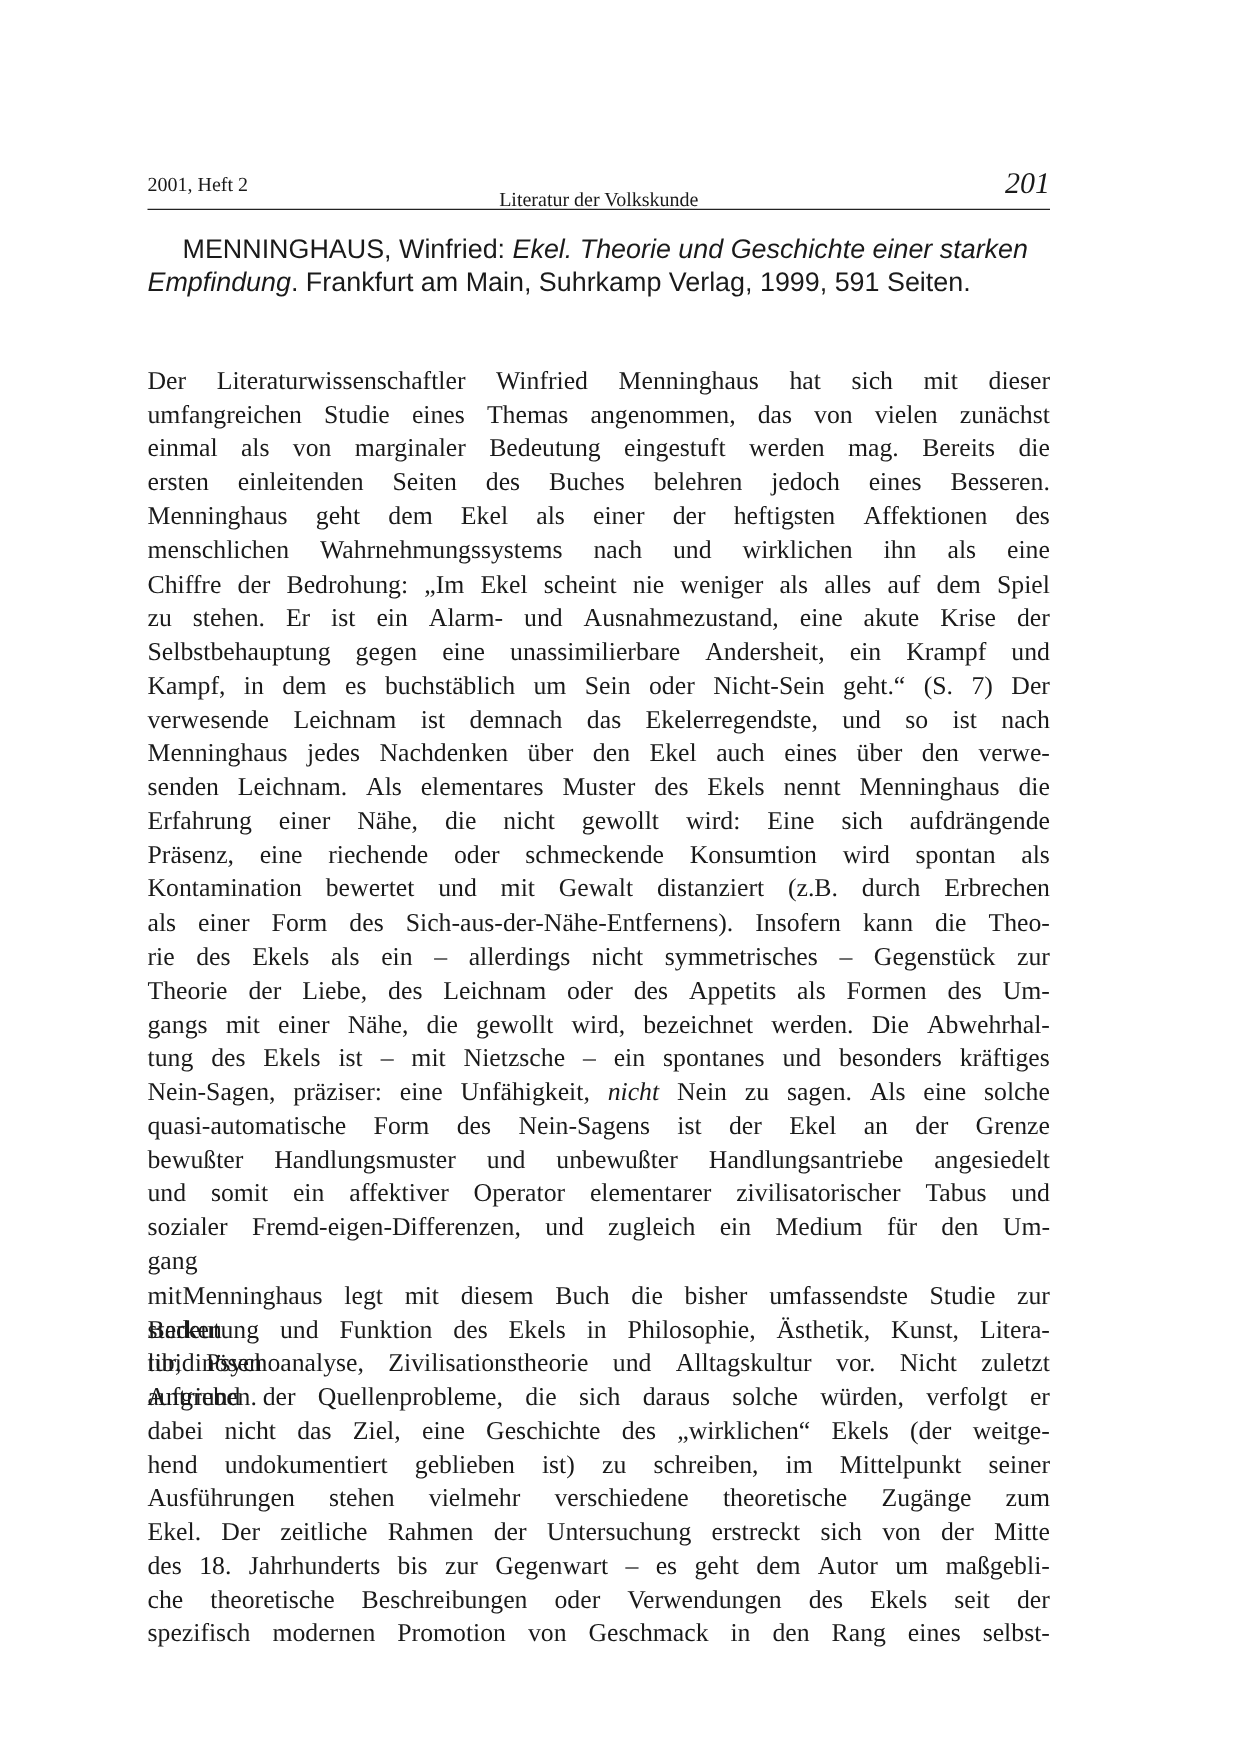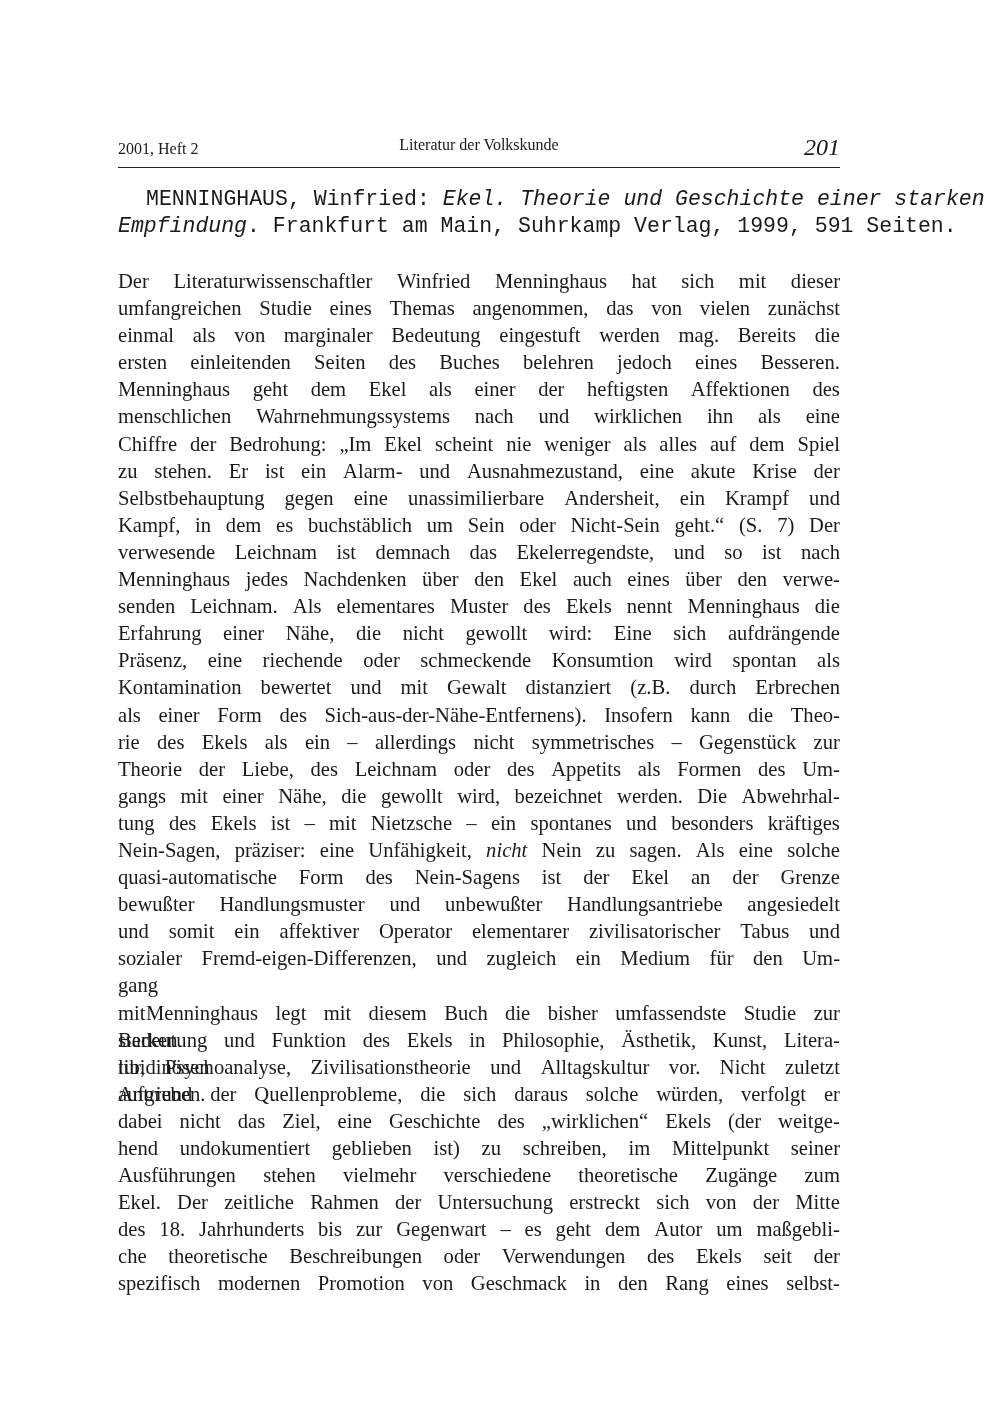--- a/index.html
+++ b/index.html
@@ -3,31 +3,31 @@
 <meta charset="utf-8">
 <style>
   html, body { margin: 0; padding: 0; background: #ffffff; }
   body { width: 1000px; height: 1411px; position: relative; overflow: hidden; color: #1a1a1a; }
   .page { position: absolute; left: 0; top: 0; width: 1000px; height: 1411px; }
   .running-head {
     position: absolute; left: 118px; top: 136px; width: 722px; height: 26px;
     font-family: "Liberation Serif", "DejaVu Serif", serif;
   }
   .rh-left { position: absolute; left: 0; top: 4px; font-size: 16px; }
-  .rh-center { position: absolute; left: 0; width: 100%; text-align: center; top: 0; font-size: 16px; }
+  .rh-center { position: absolute; left: 0; width: 100%; text-align: center; top: 16px; font-size: 16px; }
   .rh-right { position: absolute; right: 0; top: -2px; font-size: 24px; font-style: italic; }
   .rule { position: absolute; left: 118px; top: 167px; width: 722px; height: 0; border-top: 1.5px solid #222; }
   .citation {
     position: absolute; left: 118px; top: 186px; width: 722px;
-    font-family: Liberation Mono, monospace; font-size: 21.5px; line-height: 27px;
+    font-family: Liberation Sans, sans-serif; font-size: 21.5px; line-height: 27px;
   }
   .citation .line { display: block; white-space: nowrap; }
   .citation .indent { padding-left: 28px; }
   .body-text {
-    position: absolute; left: 118px; top: 268px; width: 722px;
+    position: absolute; left: 118px; top: 292px; width: 722px;
     font-family: "Liberation Serif", "DejaVu Serif", serif; font-size: 20.6px; line-height: 27.1px;
   }
   .jline { display: flex; justify-content: space-between; white-space: nowrap; height: 27.1px; }
   .jline.left { justify-content: flex-start; flex-direction: column; }
   .jline.left span { margin-right: 5px; }
   .jline.indent { padding-left: 28px; }
   em { font-style: italic; }
 </style>
 </head>
 <body>

